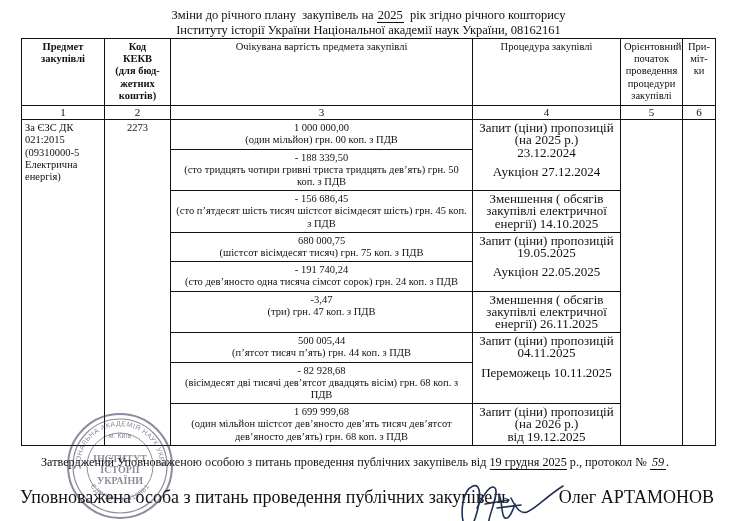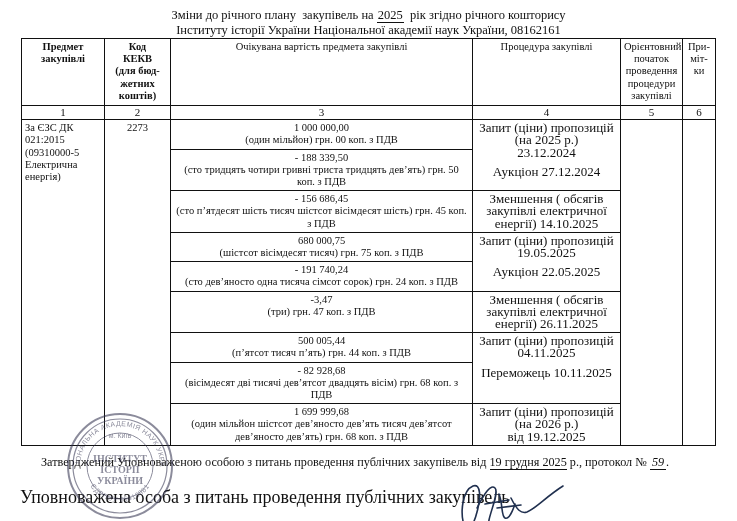--- a/index.html
+++ b/index.html
@@ -335,20 +335,21 @@
       </tbody>
     </table>
   </div>
 
   <div class="footer">
     <div class="approve"><span>Затверджений Уповноваженою особою з питань проведення публічних закупівель від </span><span class="u">19 грудня 2025</span><span>  р., протокол  № </span><span class="protonum">59</span><span>.</span></div>
   </div>
 
   <div class="sign-row">
     <div class="role">Уповноважена особа з питань проведення публічних закупівель</div>
+    <div class="name">Олег АРТАМОНОВ</div>
   </div>
 
   <div class="seal">
     <svg width="108" height="108" viewBox="0 0 108 108" xmlns="http://www.w3.org/2000/svg">
       <defs>
         <path id="arcTop" d="M 14,54 A 40,40 0 0 1 94,54"></path>
         <path id="arcBottom" d="M 18,54 A 36,36 0 0 0 90,54"></path>
       </defs>
       <circle cx="54" cy="54" r="52" fill="none" stroke="#2d2d4a" stroke-width="2"></circle>
       <circle cx="54" cy="54" r="47" fill="none" stroke="#2d2d4a" stroke-width="1.2"></circle>

